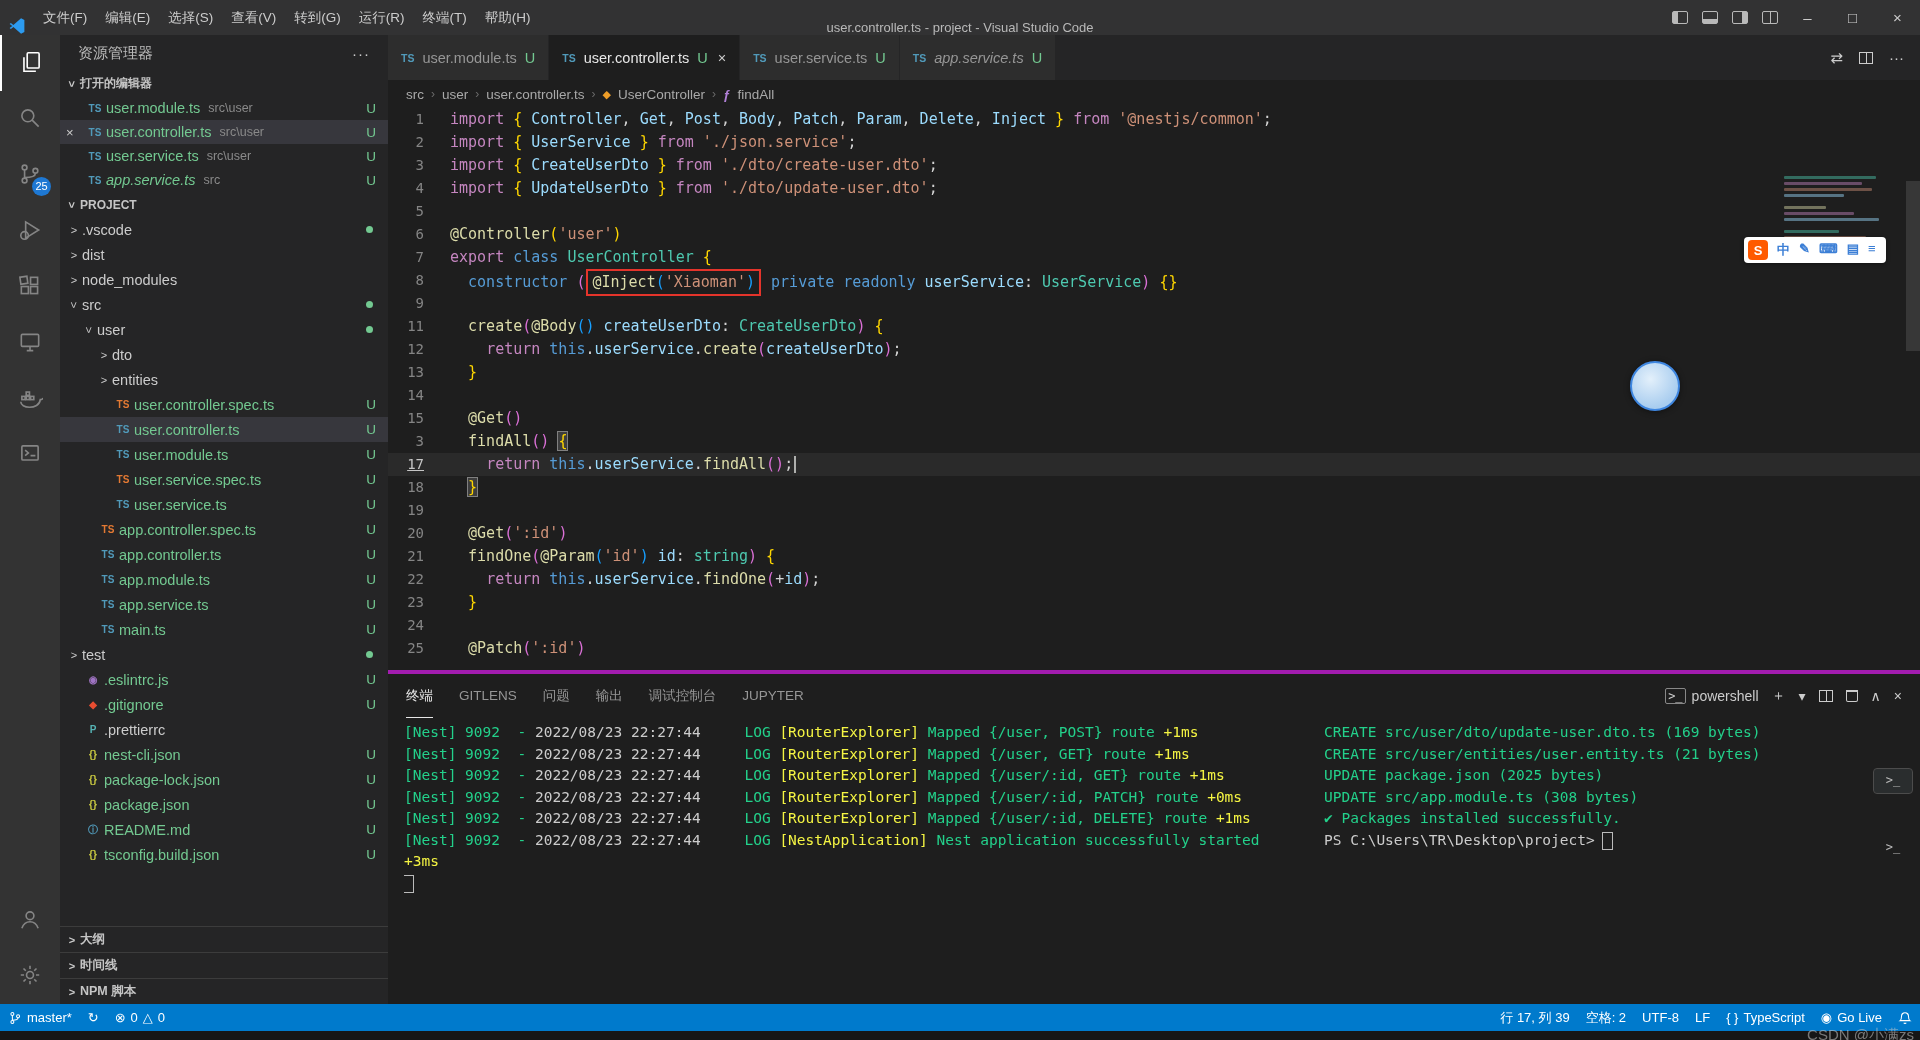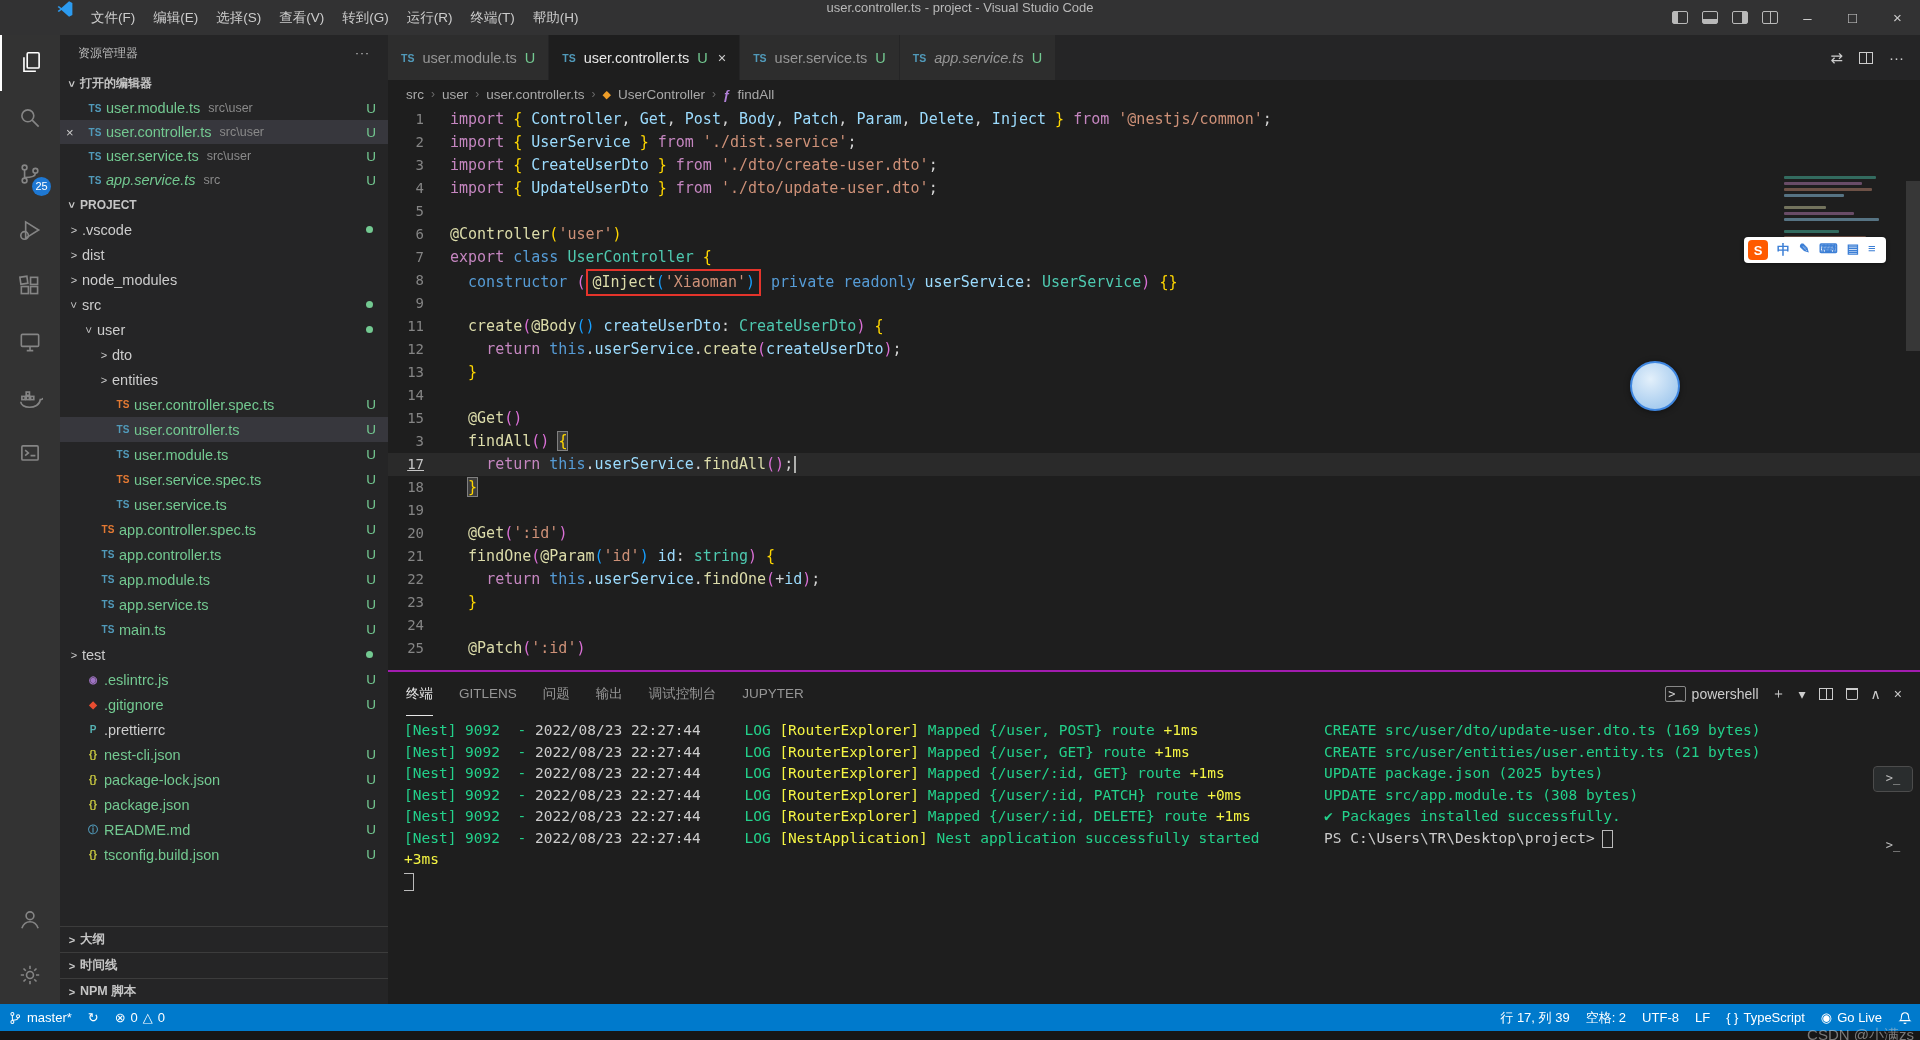--- a/index.html
+++ b/index.html
@@ -1,21 +1,21 @@
 <!DOCTYPE html>
 <html><head>
 <meta charset="utf-8">
 <style>
   * { box-sizing: border-box; margin: 0; padding: 0; }
   html,body { width:1920px; height:1040px; background:#1E1E1E; overflow:hidden; }
   body { font-family:"Liberation Sans", sans-serif; color:#CCCCCC; font-size:14px; }
   #root { position:relative; width:1920px; height:1040px; background:#1E1E1E; overflow:hidden; }
 
   
-  .titlebar { position:absolute; top:0; left:0; right:0; height:35px; background:#323233; display:flex; align-items:flex-start; z-index:30;padding-left:48px; }
+  .titlebar { position:absolute; top:0; left:0; right:0; height:35px; background:#323233; display:flex; align-items:flex-end; z-index:30; }
   .vslogo { width:34px; display:flex; justify-content:center; }
   .menubar { display:flex; }
   .menu-item { padding:0 9px; line-height:35px; font-size:13.5px; color:#CCC; cursor:default; }
   .tb-title { position:absolute; left:50%; transform:translateX(-50%); font-size:13px; color:#B9B9B9; white-space:nowrap; }
   .win-group { margin-left:auto; display:flex; align-items:center; height:35px; }
   .lt { width:16px; height:13px; border:1px solid #B9B9B9; border-radius:2px; position:relative; margin:0 7px; }
   .lt.l::before { content:""; position:absolute; left:0; top:0; bottom:0; width:5px; background:#B9B9B9; }
   .lt.b::before { content:""; position:absolute; left:0; right:0; bottom:0; height:4px; background:#B9B9B9; }
   .lt.r::before { content:""; position:absolute; right:0; top:0; bottom:0; width:5px; background:#B9B9B9; }
   .lt.g::before { content:""; position:absolute; left:7px; top:0; bottom:0; width:1px; background:#B9B9B9; }
@@ -24,21 +24,21 @@
   
   .activitybar { position:absolute; left:0; top:35px; bottom:36px; width:60px; background:#333333; display:flex; flex-direction:column; align-items:center; z-index:20; }
   .ab-item { width:60px; height:56px; display:flex; align-items:center; justify-content:center; color:#858585; position:relative; }
   .ab-item.active { color:#FFFFFF; border-left:2px solid #FFF; }
   .ab-item svg { stroke:currentColor; fill:none; stroke-width:1.5; }
   .ab-badge { position:absolute; right:9px; bottom:7px; background:#1E78D3; color:#FFF; font-size:11px; min-width:19px; height:19px; line-height:19px; border-radius:50%; text-align:center; }
   .ab-bottom { margin-top:auto; }
 
   
   .sidebar { position:absolute; left:60px; top:35px; width:328px; bottom:36px; background:#252526; display:flex; flex-direction:column; font-size:14.5px; overflow:hidden; z-index:10; }
-  .sb-title { height:36px; flex:none; display:flex; align-items:center; padding:0 18px; font-size:12px; color:#BBBBBB; }
+  .sb-title { height:36px; flex:none; display:flex; align-items:center; padding:0 18px; font-size:15px; color:#BBBBBB; }
   .sb-more { margin-left:auto; color:#CCC; letter-spacing:1px; }
   .sec-header { height:25px; flex:none; display:flex; align-items:center; font-weight:bold; font-size:12px; color:#C5C5C5; padding-left:4px; }
   .chev { width:16px; text-align:center; font-size:11px; color:#CCC; display:inline-block; flex:none; }
   .chev.exp { transform:rotate(90deg); }
   .oe-row { height:24px; flex:none; display:flex; align-items:center; padding-left:24px; position:relative; }
   .oe-row.active { background:#37373D; }
   .oe-close { position:absolute; left:6px; color:#CCC; font-size:13px; }
   .ficon { width:22px; flex:none; text-align:center; font-weight:bold; font-size:10px; }
   .fname { white-space:nowrap; }
   .fname.u-green { color:#73C991; }
@@ -79,21 +79,21 @@
   .tk.pun { color:#D4D4D4; } .tk.b1 { color:#FFD700; } .tk.b2 { color:#DA70D6; } .tk.b3 { color:#179FFF; }
   .tk.b1h { color:#FFD700; background:rgba(120,120,120,0.35); outline:1px solid #808080; }
   .redbox { border:2px solid #E5342B; padding:0 4px; margin:0 1px; display:inline-block; }
   .cursor { display:inline-block; width:2px; height:17px; background:#AEAFAD; vertical-align:middle; margin-left:1px; }
 
   .minimap { position:absolute; top:68px; right:32px; width:104px; }
   .mm-row { height:3px; margin-bottom:3px; border-radius:1px; }
   .vscroll { position:absolute; top:73px; right:0; width:14px; height:170px; background:rgba(121,121,121,0.28); }
 
   
-  .panel { position:absolute; left:388px; right:0; top:670px; bottom:36px; background:#1E1E1E; border-top:2px solid #a21caf; }
+  .panel { position:absolute; left:388px; right:0; top:670px; bottom:36px; background:#1E1E1E; border-top:4px solid #a21caf; }
   .panel-header { height:44px; display:flex; align-items:center; padding:0 18px; }
   .ptab { margin-right:26px; font-size:13.5px; color:#969696; height:44px; line-height:44px; white-space:nowrap; }
   .ptab.active { color:#E7E7E7; border-bottom:1px solid #E7E7E7; }
   .panel-actions { margin-left:auto; display:flex; align-items:center; gap:13px; color:#CCC; font-size:14px; }
   .shell-pick { display:flex; align-items:center; gap:6px; }
   .shell-ic { font-family:"DejaVu Sans Mono",monospace; font-size:12px; border:1px solid #888; padding:0 2px; border-radius:2px; }
   .i-trash { width:12px; height:12px; border:1px solid #CCC; border-top:2px solid #CCC; border-radius:0 0 2px 2px; display:inline-block; }
   .term { position:absolute; left:0; right:0; top:44px; bottom:0; font-family:"DejaVu Sans Mono","Liberation Mono",monospace; font-size:14.5px; line-height:21.5px; white-space:pre; }
   .term-left { position:absolute; left:16px; top:4px; width:905px; overflow:hidden; }
   .term-right { position:absolute; left:936px; right:56px; top:4px; overflow:hidden; }
@@ -466,21 +466,21 @@
         <span class="bc-sep">›</span>
         <span class="bc-class">◆</span>
         <span>UserController</span>
         <span class="bc-sep">›</span>
         <span class="bc-method">ƒ</span>
         <span>findAll</span>
       </div>
     <div class="code-wrap">
       <div id="code-lines">
           <div class="cl"><span class="ln">1</span><span class="lc"><span class="tk kw">import</span><span class="tk b1"> {</span><span class="tk var"> Controller</span><span class="tk pun">,</span><span class="tk var"> Get</span><span class="tk pun">,</span><span class="tk var"> Post</span><span class="tk pun">,</span><span class="tk var"> Body</span><span class="tk pun">,</span><span class="tk var"> Patch</span><span class="tk pun">,</span><span class="tk var"> Param</span><span class="tk pun">,</span><span class="tk var"> Delete</span><span class="tk pun">,</span><span class="tk var"> Inject</span><span class="tk b1"> }</span><span class="tk kw"> from</span><span class="tk str"> '@nestjs/common'</span><span class="tk pun">;</span></span></div>
-          <div class="cl"><span class="ln">2</span><span class="lc"><span class="tk kw">import</span><span class="tk b1"> {</span><span class="tk var"> UserService</span><span class="tk b1"> }</span><span class="tk kw"> from</span><span class="tk str"> './dist.service'</span><span class="tk pun">;</span></span></div>
+          <div class="cl"><span class="ln">2</span><span class="lc"><span class="tk kw">import</span><span class="tk b1"> {</span><span class="tk var"> UserService</span><span class="tk b1"> }</span><span class="tk kw"> from</span><span class="tk str"> './json.service'</span><span class="tk pun">;</span></span></div>
           <div class="cl"><span class="ln">3</span><span class="lc"><span class="tk kw">import</span><span class="tk b1"> {</span><span class="tk var"> CreateUserDto</span><span class="tk b1"> }</span><span class="tk kw"> from</span><span class="tk str"> './dto/create-user.dto'</span><span class="tk pun">;</span></span></div>
           <div class="cl"><span class="ln">4</span><span class="lc"><span class="tk kw">import</span><span class="tk b1"> {</span><span class="tk var"> UpdateUserDto</span><span class="tk b1"> }</span><span class="tk kw"> from</span><span class="tk str"> './dto/update-user.dto'</span><span class="tk pun">;</span></span></div>
           <div class="cl"><span class="ln">5</span><span class="lc"></span></div>
           <div class="cl"><span class="ln">6</span><span class="lc"><span class="tk fn">@Controller</span><span class="tk b1">(</span><span class="tk str">'user'</span><span class="tk b1">)</span></span></div>
           <div class="cl"><span class="ln">7</span><span class="lc"><span class="tk kw">export</span><span class="tk kw2"> class</span><span class="tk type"> UserController</span><span class="tk b1"> {</span></span></div>
           <div class="cl"><span class="ln">8</span><span class="lc"><span class="tk pun">  </span><span class="tk kw2">constructor</span><span class="tk pun"> </span><span class="tk b2">(</span><span class="redbox"><span class="tk fn">@Inject</span><span class="tk b3">(</span><span class="tk str">'Xiaoman'</span><span class="tk b3">)</span></span><span class="tk kw2"> private</span><span class="tk kw2"> readonly</span><span class="tk var"> userService</span><span class="tk pun">:</span><span class="tk type"> UserService</span><span class="tk b2">)</span><span class="tk b1"> {}</span></span></div>
           <div class="cl"><span class="ln">9</span><span class="lc"></span></div>
           <div class="cl"><span class="ln">11</span><span class="lc"><span class="tk pun">  </span><span class="tk fn">create</span><span class="tk b2">(</span><span class="tk fn">@Body</span><span class="tk b3">()</span><span class="tk var"> createUserDto</span><span class="tk pun">:</span><span class="tk type"> CreateUserDto</span><span class="tk b2">)</span><span class="tk b1"> {</span></span></div>
           <div class="cl"><span class="ln">12</span><span class="lc"><span class="tk pun">    </span><span class="tk kw">return</span><span class="tk kw2"> this</span><span class="tk pun">.</span><span class="tk var">userService</span><span class="tk pun">.</span><span class="tk fn">create</span><span class="tk b2">(</span><span class="tk var">createUserDto</span><span class="tk b2">)</span><span class="tk pun">;</span></span></div>
           <div class="cl"><span class="ln">13</span><span class="lc"><span class="tk pun">  </span><span class="tk b1">}</span></span></div>

